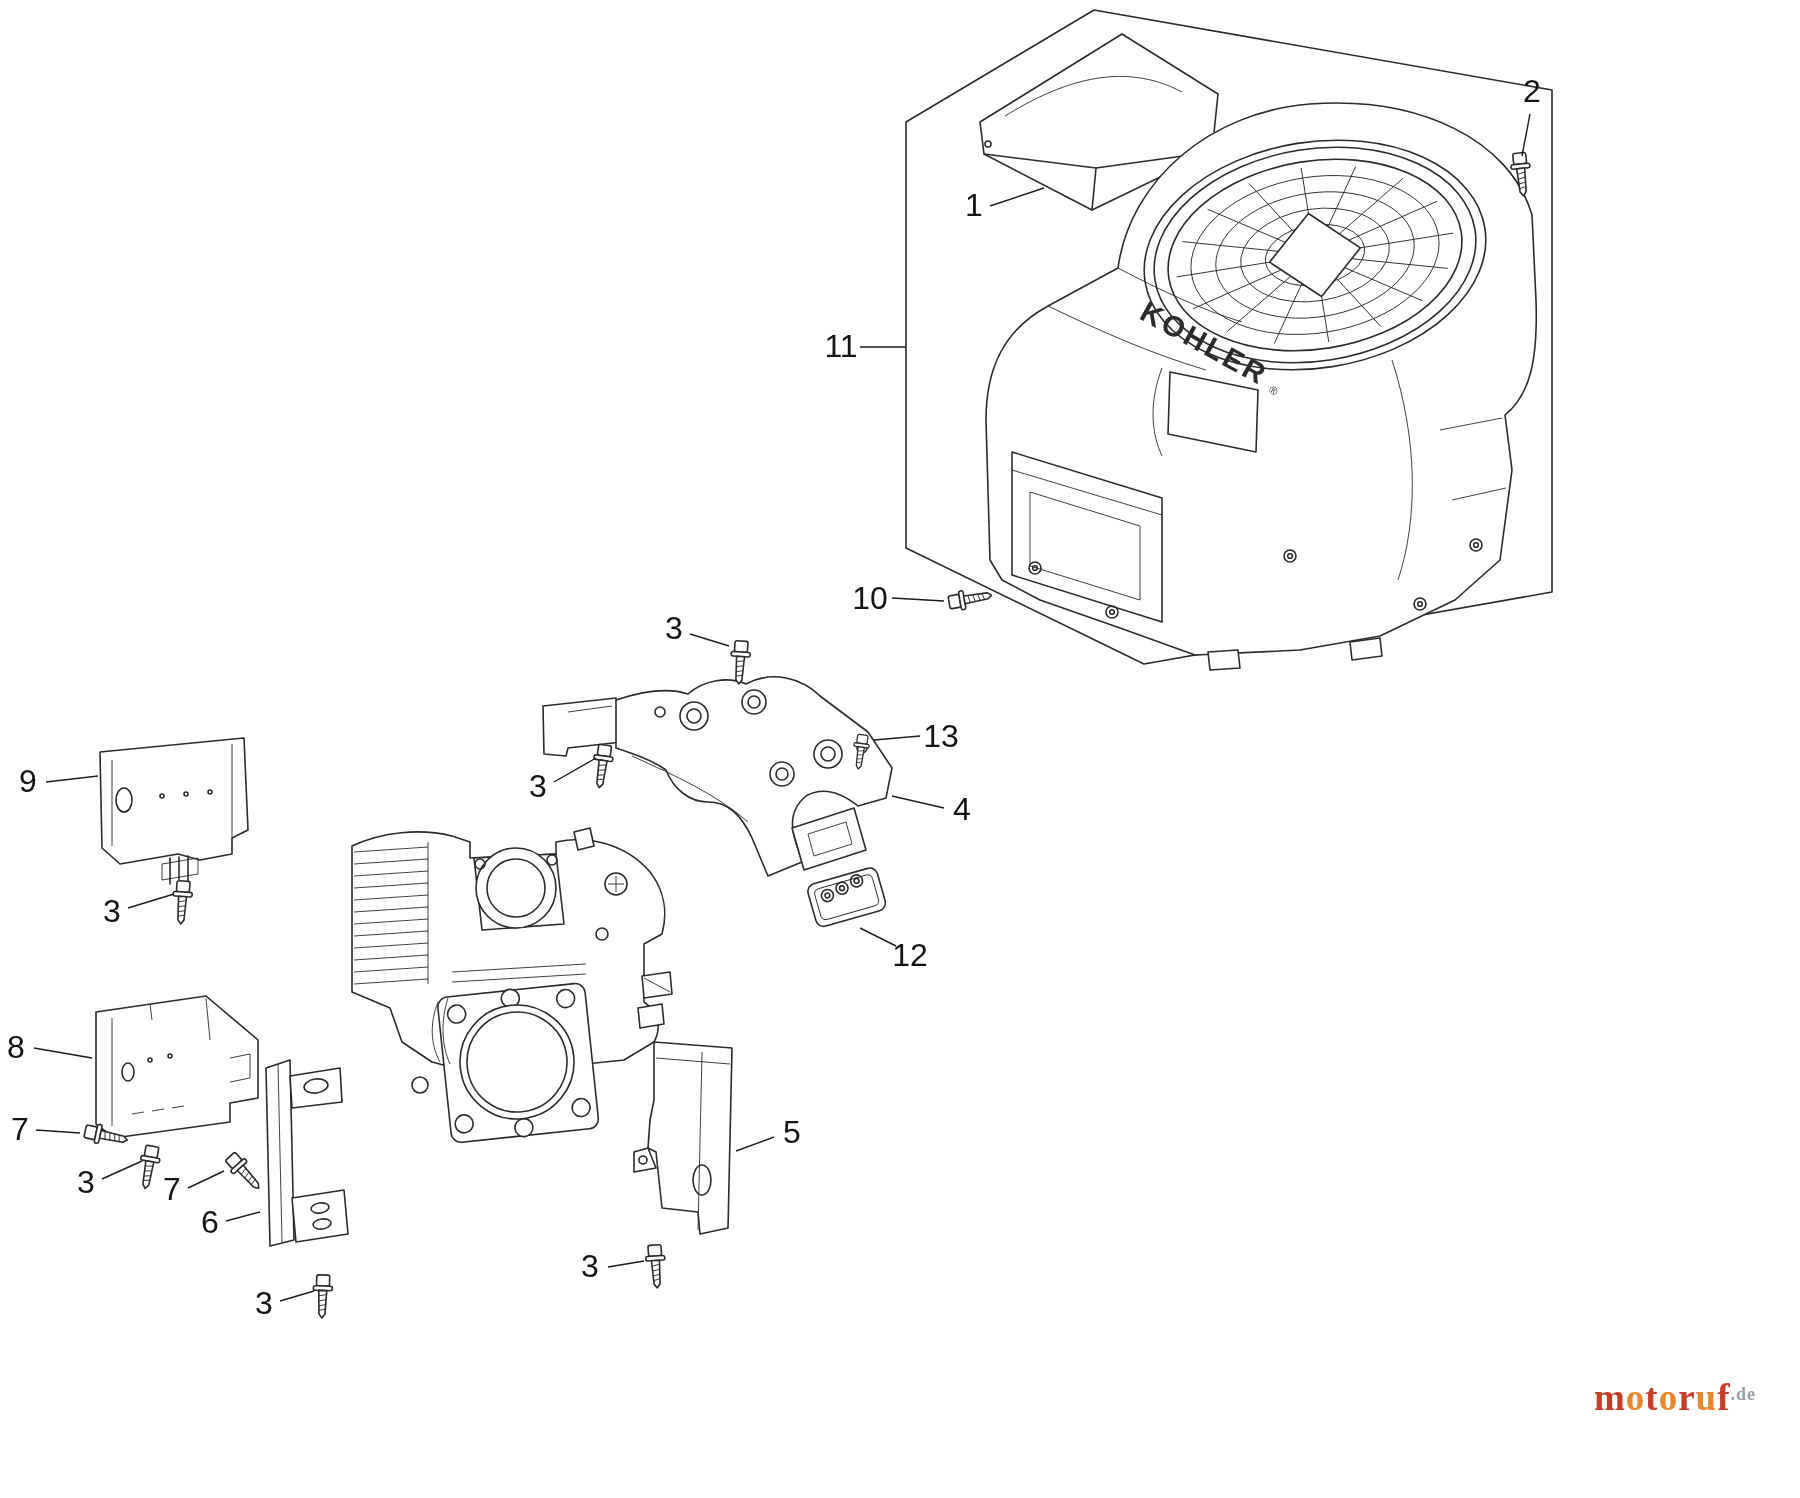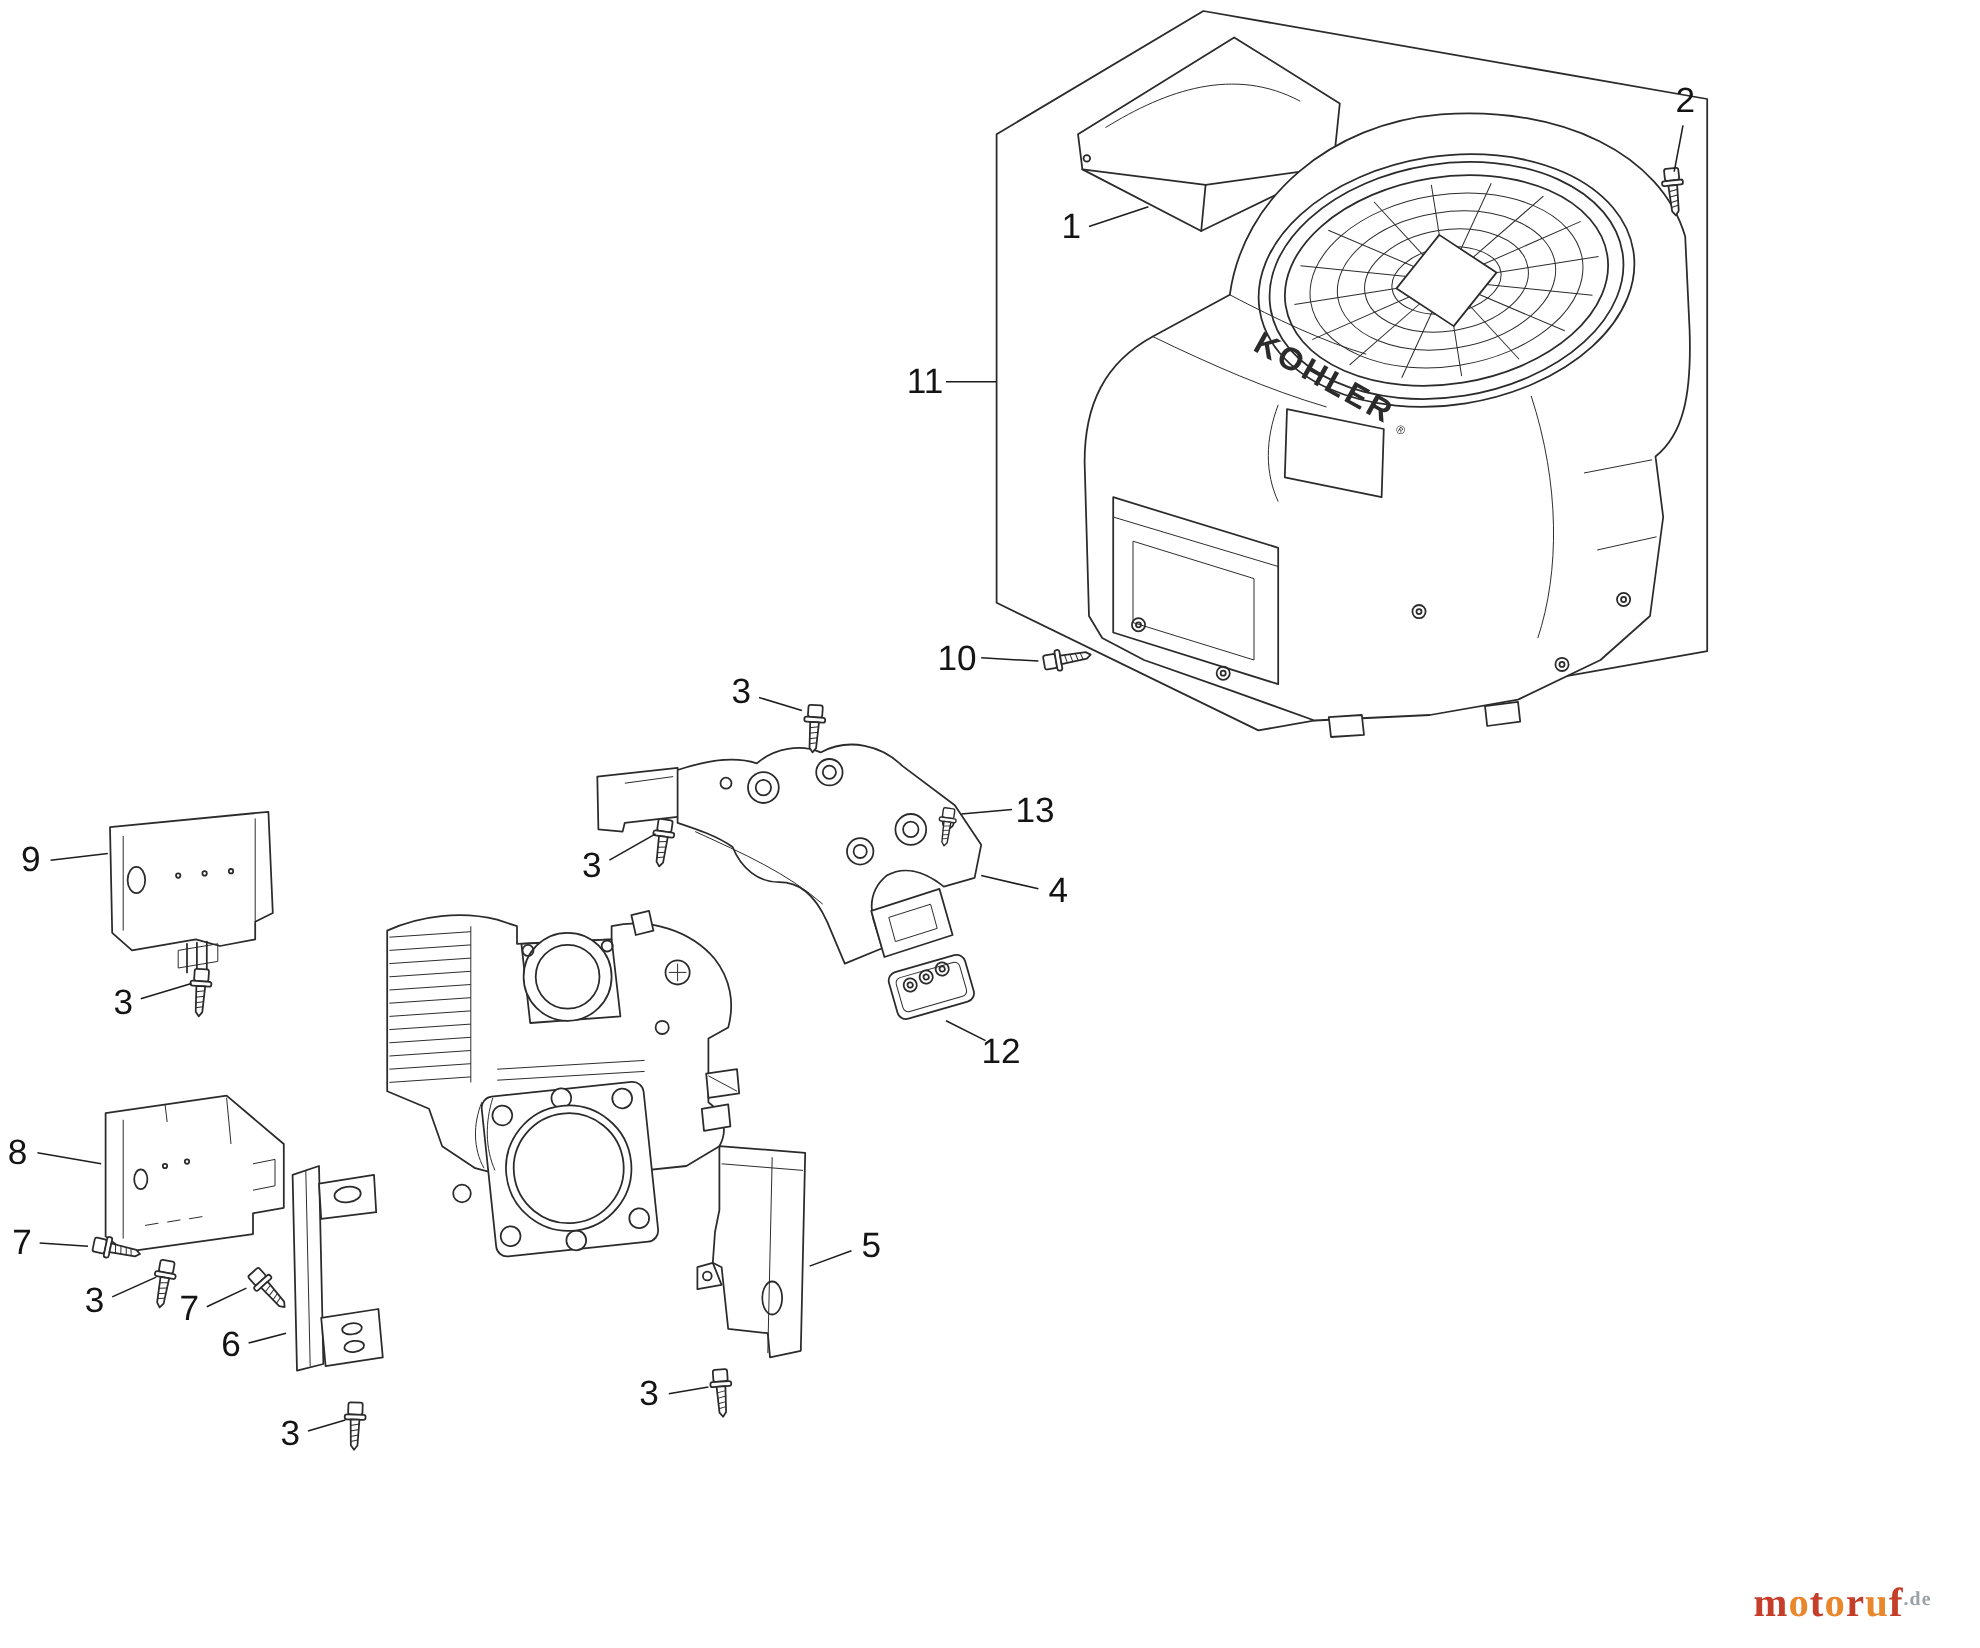--- a/index.html
+++ b/index.html
@@ -8,21 +8,21 @@
   svg.diagram{position:absolute;left:0;top:0;}
   svg.diagram *{vector-effect:none;}
   .ln{stroke:#2b2b2b;stroke-width:1.6;fill:none;stroke-linejoin:round;stroke-linecap:round;}
   .lnw{stroke:#2b2b2b;stroke-width:1.6;fill:#ffffff;stroke-linejoin:round;stroke-linecap:round;}
   .thin{stroke:#2b2b2b;stroke-width:0.9;fill:none;}
   .leader{stroke:#1d1d1d;stroke-width:1.4;fill:none;}
   .callout{font-family:"Liberation Sans",sans-serif;font-size:32px;fill:#141414;stroke:none;}
   .brand{font-family:"Liberation Sans",sans-serif;font-weight:bold;font-size:29px;
          letter-spacing:3px;fill:#2b2b2b;stroke:none;}
   .brandreg{font-family:"Liberation Sans",sans-serif;font-size:11px;fill:#2b2b2b;stroke:none;}
-  .watermark{position:absolute;left:1594px;top:1436px;font-family:"Liberation Serif",serif;
+  .watermark{position:absolute;left:1594px;top:1376px;font-family:"Liberation Serif",serif;
              font-weight:bold;font-size:37px;letter-spacing:1px;cursor:pointer;user-select:none;}
   .wm-suffix{font-size:18px;vertical-align:10px;font-weight:bold;}
 </style>
 </head>
 <body>
 
 <div class="stage">
 
 <svg class="diagram" width="1800" height="1498" viewBox="0 0 1800 1498">
 

